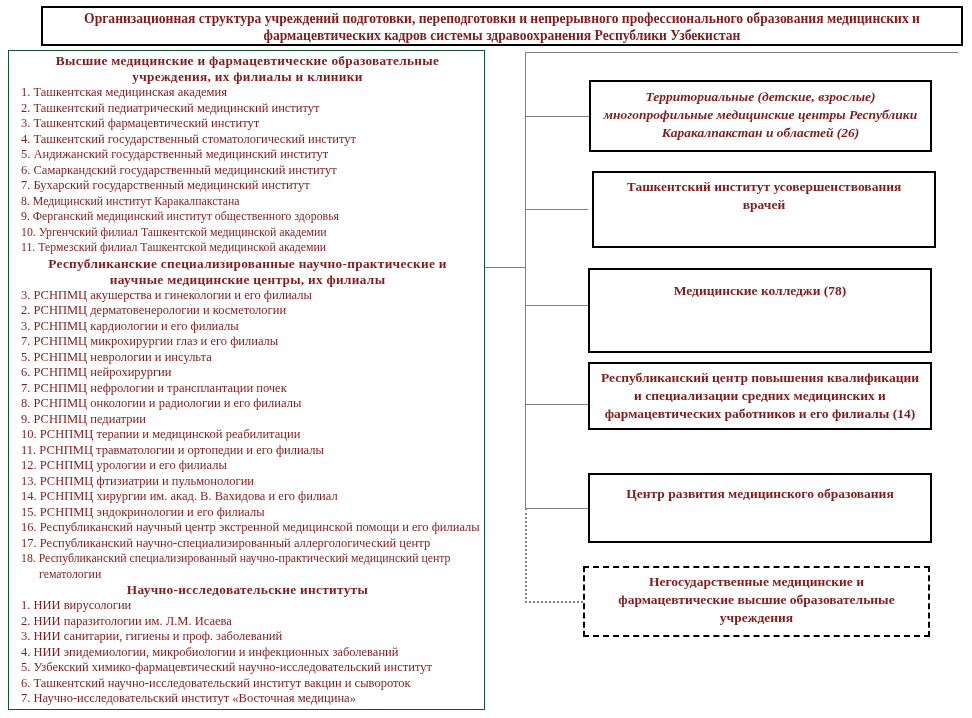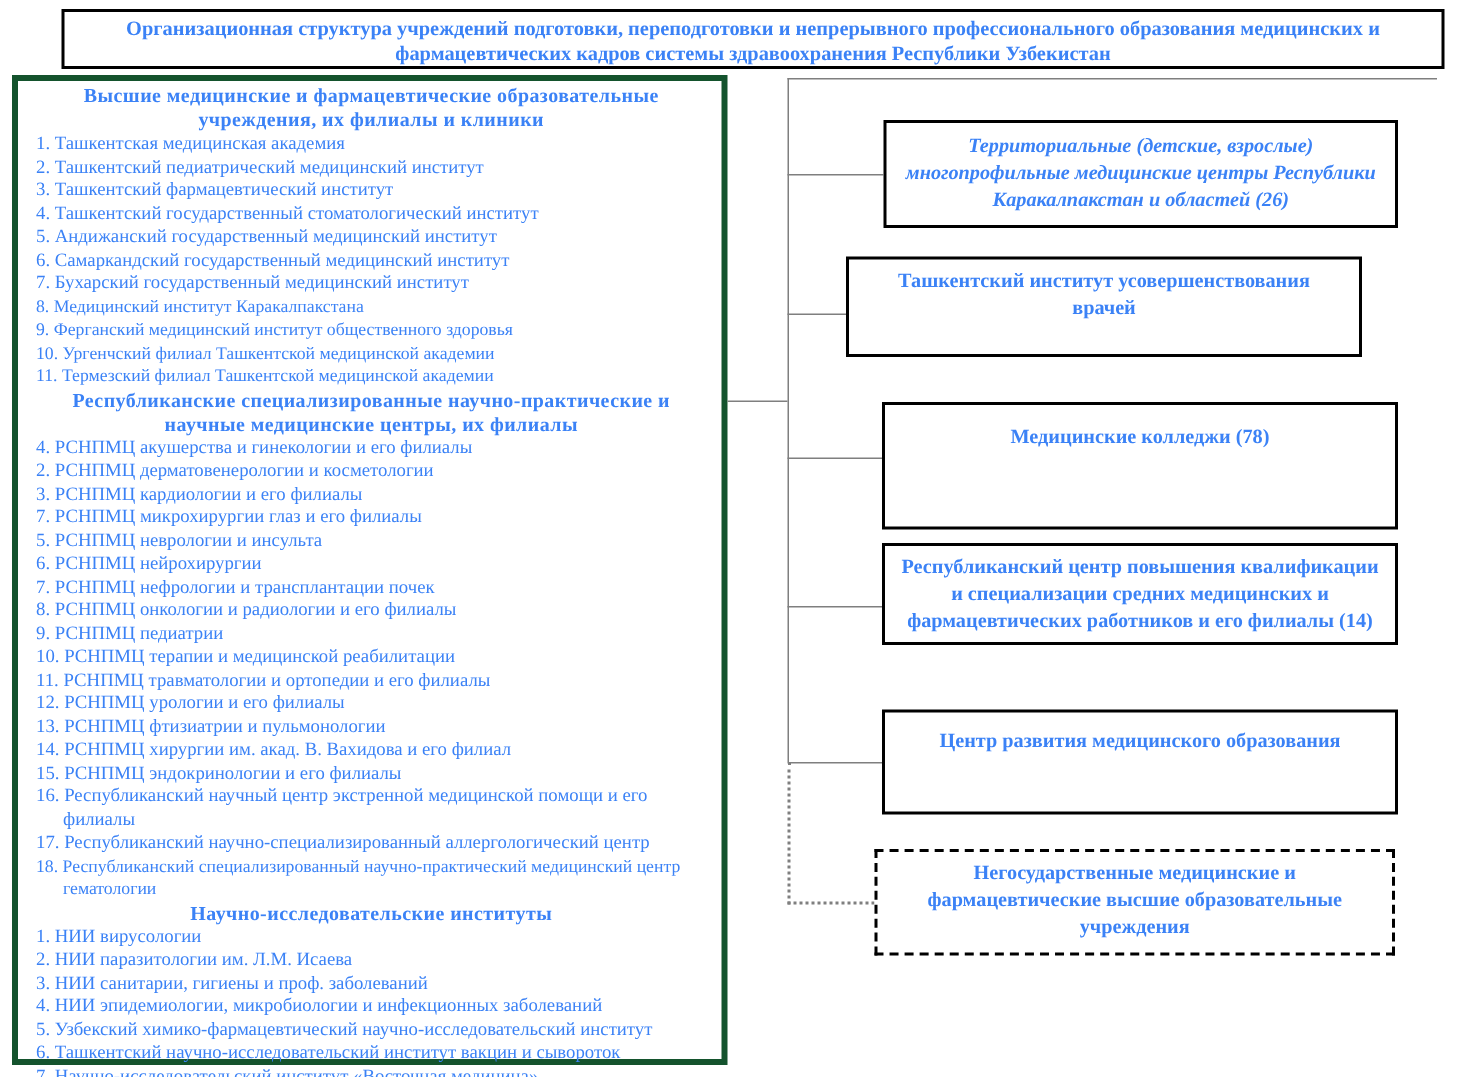--- a/index.html
+++ b/index.html
@@ -1,38 +1,38 @@
 <!DOCTYPE html>
 <html><head>
 <meta charset="utf-8">
 <style>
   html,body{margin:0;padding:0;background:#fff;}
   *{box-sizing:border-box;}
   #canvas{position:relative;width:972px;height:718px;background:#ffffff;
-          font-family:"Liberation Serif",serif;color:#3b82f6;overflow:hidden;}
+          font-family:"Liberation Serif",serif;color:#7f1d1d;overflow:hidden;}
 
   
   .title-box{position:absolute;left:41px;top:6px;width:922px;height:40px;
              border:2px solid #000;text-align:center;font-weight:bold;
              font-size:13.6px;line-height:17px;padding:2px 14px 0;}
 
   
   .left-box{position:absolute;left:8px;top:50px;width:477px;height:660px;
-            border:4px solid #14532d;padding:2px 4px 0 6px;}
+            border:1px solid #14532d;padding:2px 4px 0 6px;}
   .sec-heading{font-weight:bold;text-align:center;font-size:13.3px;
                line-height:16px;letter-spacing:0.3px;padding:0 6px;}
   .item{font-size:12.5px;line-height:15.5px;padding-left:24px;text-indent:-18px;}
   .item.alt{font-family:Liberation Serif, serif;font-size:11.8px;}
 
   
   .rbox{position:absolute;border:2px solid #000;background:#fff;
         font-weight:bold;text-align:center;font-size:13.5px;line-height:18px;
         padding:6px 10px 0;}
   .rb1{left:589px;top:80px;width:343px;height:72px;font-style:italic;}
-  .rb2{left:564px;top:171px;width:344px;height:67px;padding-top:5px;}
+  .rb2{left:592px;top:171px;width:344px;height:77px;padding-top:5px;}
   .rb3{left:588px;top:268px;width:344px;height:85px;padding-top:12px;}
   .rb4{left:588px;top:362px;width:344px;height:68px;padding-top:5px;}
   .rb5{left:588px;top:473px;width:344px;height:70px;padding-top:10px;}
   .rb6{left:583px;top:566px;width:347px;height:71px;border:2px dashed #000;padding-top:5px;}
 
   
   .hline{position:absolute;height:0;border-top:1px solid #7f7f7f;}
   .vline{position:absolute;width:0;border-left:1px solid #7f7f7f;}
   .dot-h{border-top-style:dotted;border-top-width:2px;}
   .dot-v{border-left-style:dotted;border-left-width:2px;}
@@ -57,21 +57,21 @@
           <div class="item">7. Бухарский государственный медицинский институт</div>
           <div class="item alt">8. Медицинский институт Каракалпакстана</div>
           <div class="item alt">9. Ферганский медицинский институт общественного здоровья</div>
           <div class="item alt">10. Ургенчский филиал Ташкентской медицинской академии</div>
           <div class="item alt">11. Термезский филиал Ташкентской медицинской академии</div>
         </div>
     </div>
     <div>
       <div class="sec-heading">Республиканские специализированные научно-практические и научные медицинские центры, их филиалы</div>
       <div>
-          <div class="item">4. РСНПМЦ акушерства и гинекологии и его филиалы</div>
+          <div class="item">3. РСНПМЦ акушерства и гинекологии и его филиалы</div>
           <div class="item">2. РСНПМЦ дерматовенерологии и косметологии</div>
           <div class="item">3. РСНПМЦ кардиологии и его филиалы</div>
           <div class="item">7. РСНПМЦ микрохирургии глаз и его филиалы</div>
           <div class="item">5. РСНПМЦ неврологии и инсульта</div>
           <div class="item">6. РСНПМЦ нейрохирургии</div>
           <div class="item">7. РСНПМЦ нефрологии и трансплантации почек</div>
           <div class="item">8. РСНПМЦ онкологии и радиологии и его филиалы</div>
           <div class="item">9. РСНПМЦ педиатрии</div>
           <div class="item">10. РСНПМЦ терапии и медицинской реабилитации</div>
           <div class="item">11. РСНПМЦ травматологии и ортопедии и его филиалы</div>

